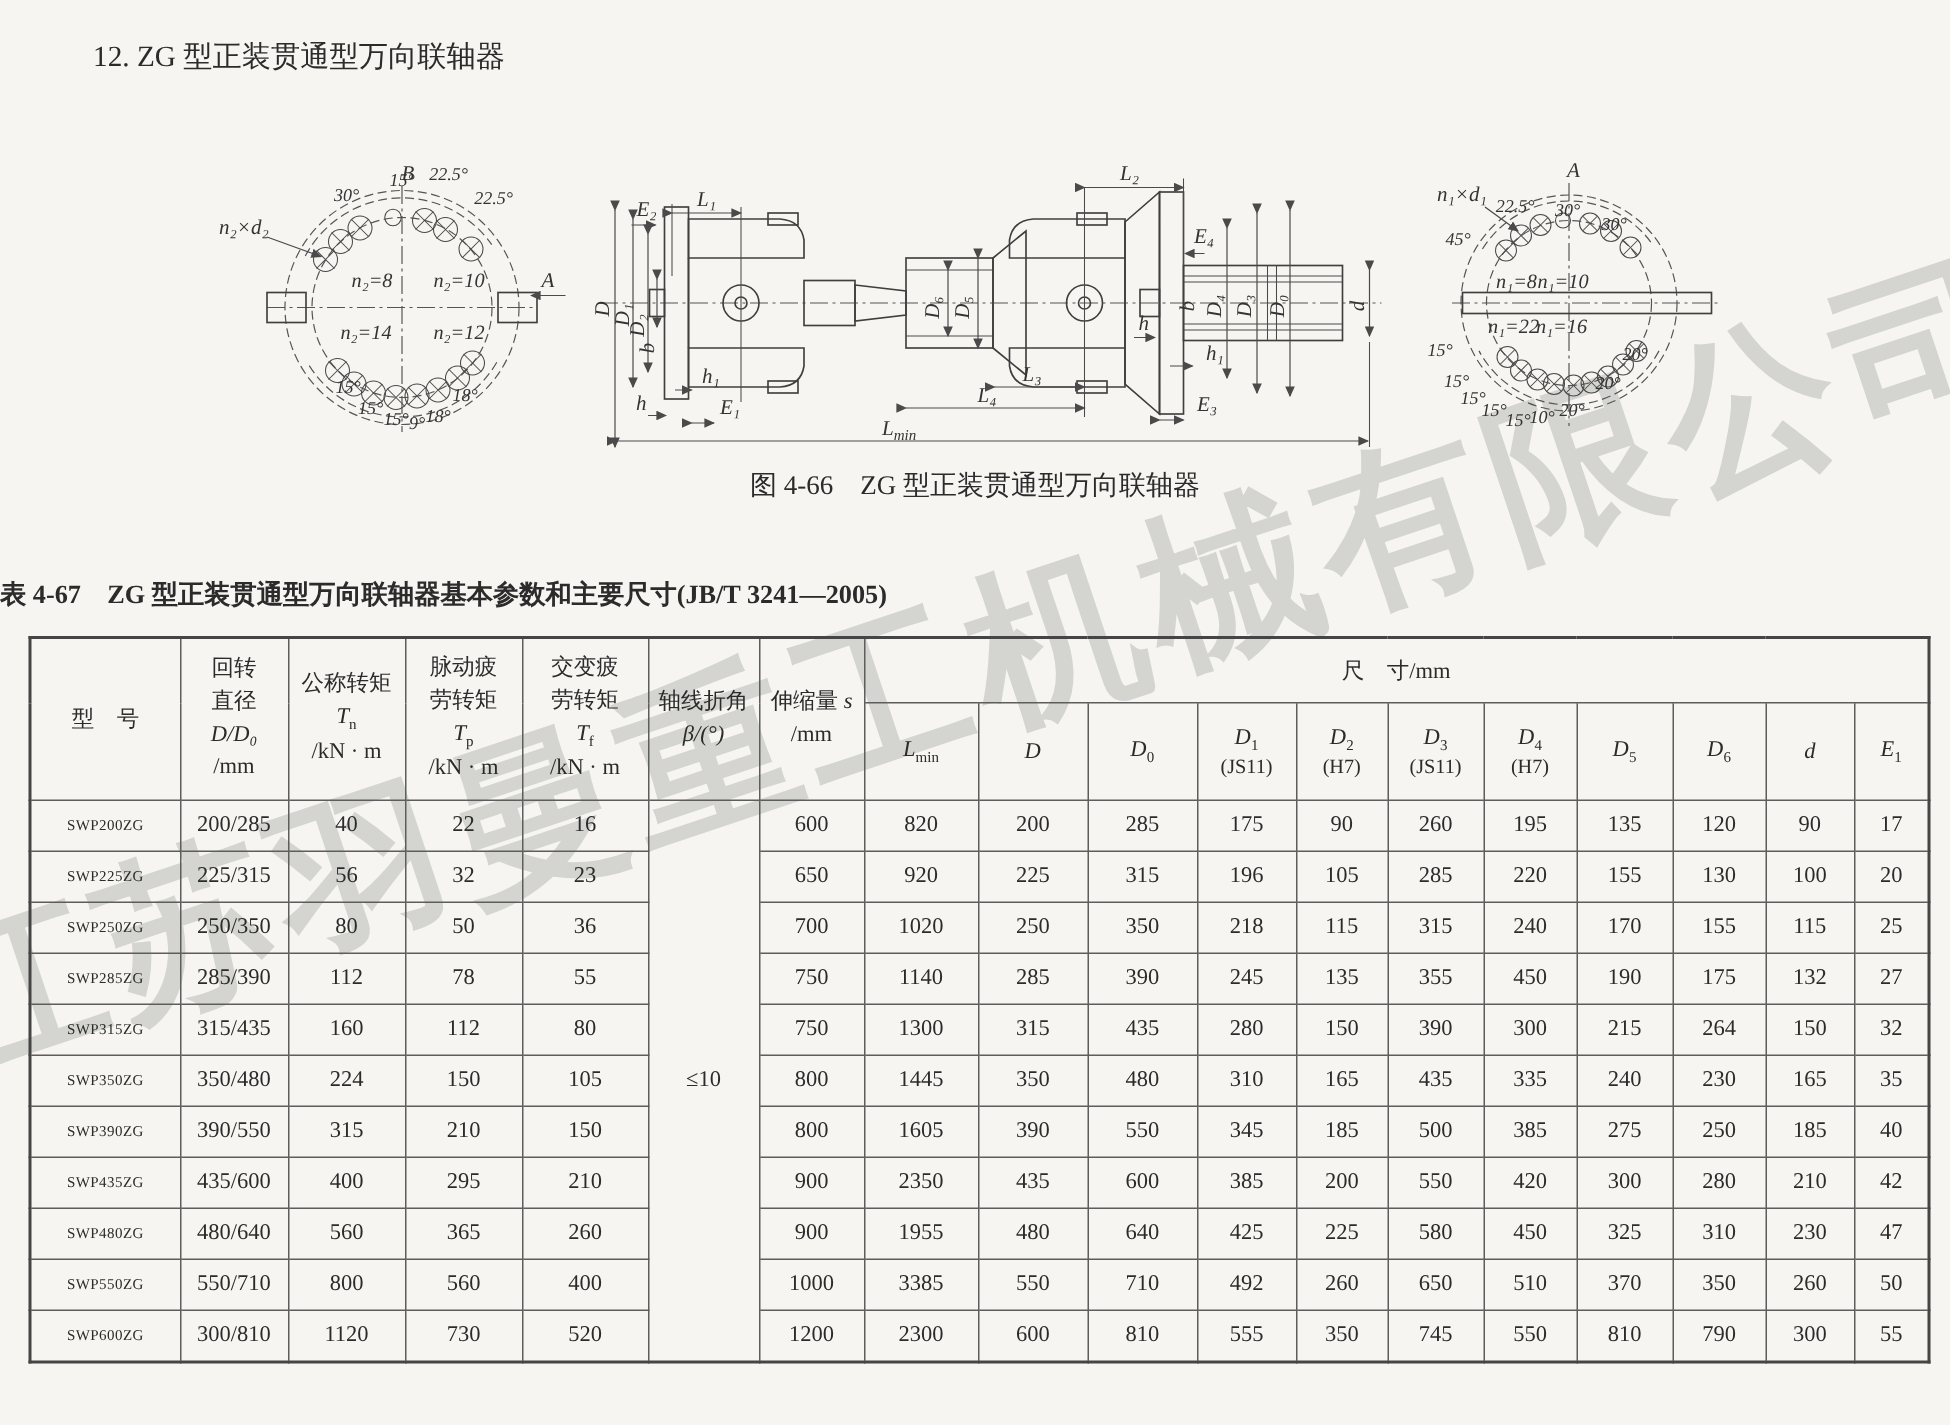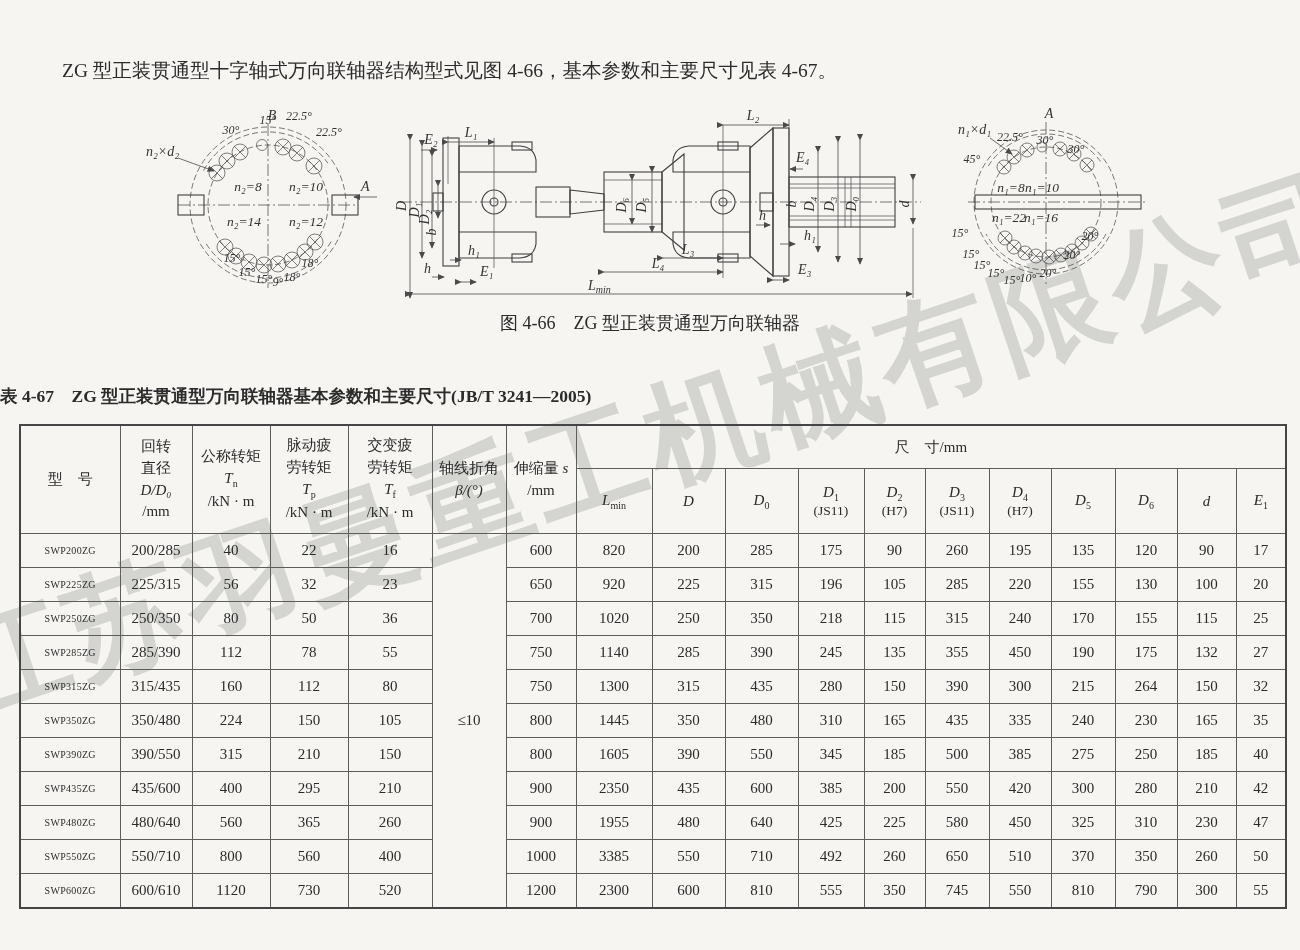--- a/index.html
+++ b/index.html
@@ -48,21 +48,21 @@
   .note{font-size:13.5px;}
   .model-cell{font-size:10px;letter-spacing:0.3px;}
 </style>
 </head>
 <body>
 
 <div class="page">
 
   <div class="watermark">江苏羽曼重工机械有限公司</div>
 
-  <div class="intro">ZG 型正装贯通型十字轴式万向联轴器结构型式见图 4-66，基本参数和主要尺寸见表 4-67。</div>
+  <div class="heading">12. ZG 型正装贯通型万向联轴器</div>
 
   <svg class="fig" width="1240" height="235" viewBox="0 0 1240 235">
     <defs>
       <marker id="ar" markerWidth="9" markerHeight="8" refX="8" refY="4" orient="auto">
         <path d="M0,0 L9,4 L0,8 Z" fill="#4a4a4a"></path>
       </marker>
     </defs>
 
     <g>
       <line class="dashdot" x1="150" y1="113" x2="330" y2="113"></line>
@@ -581,21 +581,21 @@
             <td>260</td>
             <td>650</td>
             <td>510</td>
             <td>370</td>
             <td>350</td>
             <td>260</td>
             <td>50</td>
           </tr>
           <tr>
             <td class="model-cell">SWP600ZG</td>
-            <td>600/610</td>
+            <td>300/810</td>
             <td>1120</td>
             <td>730</td>
             <td>520</td>
             <td>1200</td>
             <td>2300</td>
             <td>600</td>
             <td>810</td>
             <td>555</td>
             <td>350</td>
             <td>745</td>

